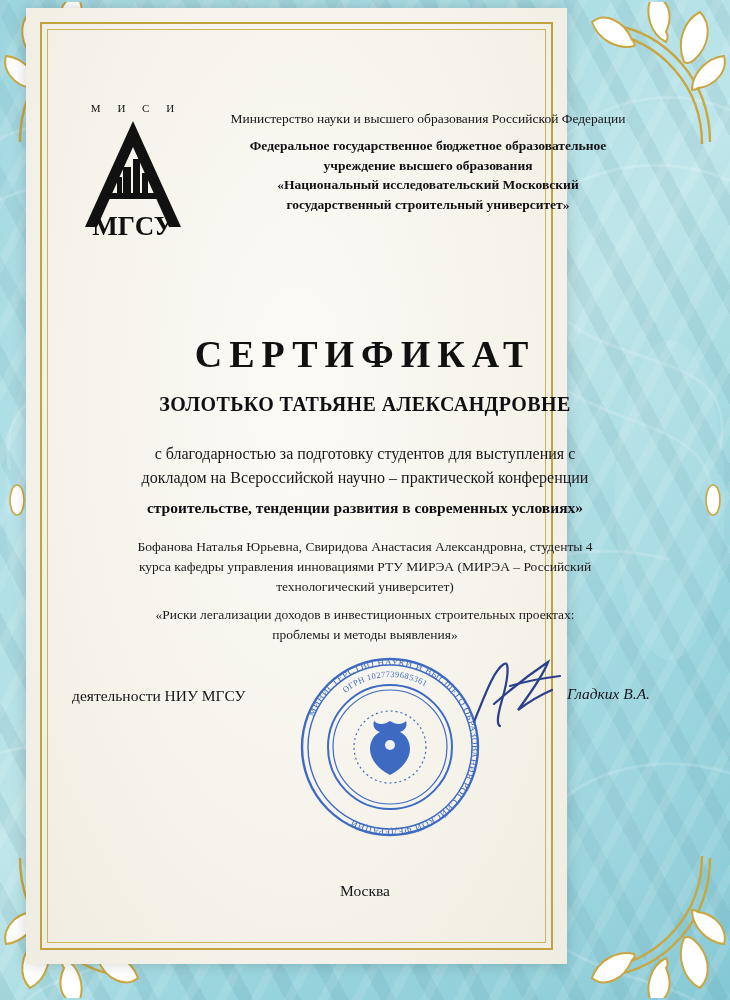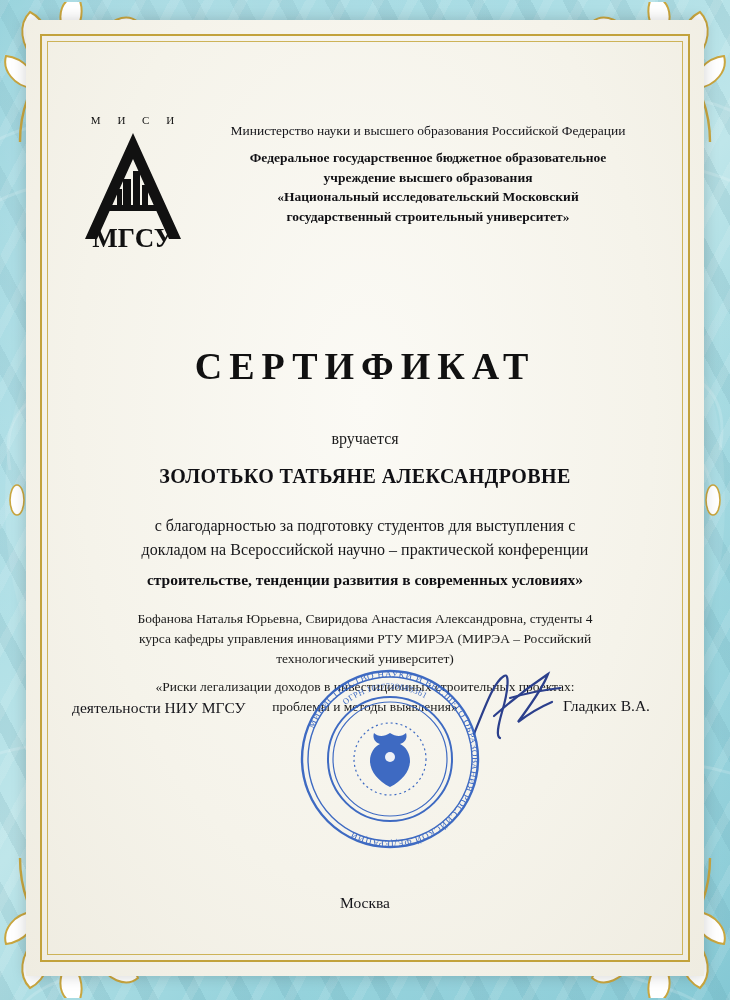--- a/index.html
+++ b/index.html
@@ -39,22 +39,22 @@
     position: absolute;
     inset: 0;
     opacity: 0.45;
     pointer-events: none;
   }
 
   
   .paper {
     position: absolute;
     left: 26px;
-    top: 20px;
-    width: 678px;
+    top: 8px;
+    width: 541px;
     height: 956px;
     background:
       radial-gradient(ellipse at 50% 40%, #fbfaf5 0%, #f5f3ea 60%, #efece1 100%);
     box-shadow: 0 0 14px rgba(0,0,0,0.18);
   }
   
   .frame-outer {
     position: absolute;
     left: 14px;
     top: 14px;
@@ -221,20 +221,21 @@
   .signer-role .l1 {
     display: block;
     text-align: justify;
     text-align-last: justify;
     width: 212px;
   }
   .signer-name {
     text-align: left;
     padding-top: 1px;
     padding-right: 8px;
+    font-style: italic;
   }
 
   
   .stamp {
     position: absolute;
     left: 222px;
     top: 595px;
     width: 200px;
     height: 200px;
     pointer-events: none;
@@ -376,21 +377,20 @@
             <div>Федеральное государственное бюджетное образовательное</div>
             <div>учреждение высшего образования</div>
             <div>«Национальный исследовательский Московский</div>
             <div>государственный строительный университет»</div>
           </div>
         </div>
       </div>
 
       <div class="title">СЕРТИФИКАТ</div>
 
-      <div class="awarded">вручается</div>
 
       <div class="recipient">ЗОЛОТЬКО ТАТЬЯНЕ АЛЕКСАНДРОВНЕ</div>
 
       <div class="reason">
         <div>с благодарностью за подготовку студентов для выступления с</div>
         <div>докладом на Всероссийской научно – практической конференции</div>
       </div>
 
       <div class="conf-title">
         <div>строительстве, тенденции развития в современных условиях»</div>

